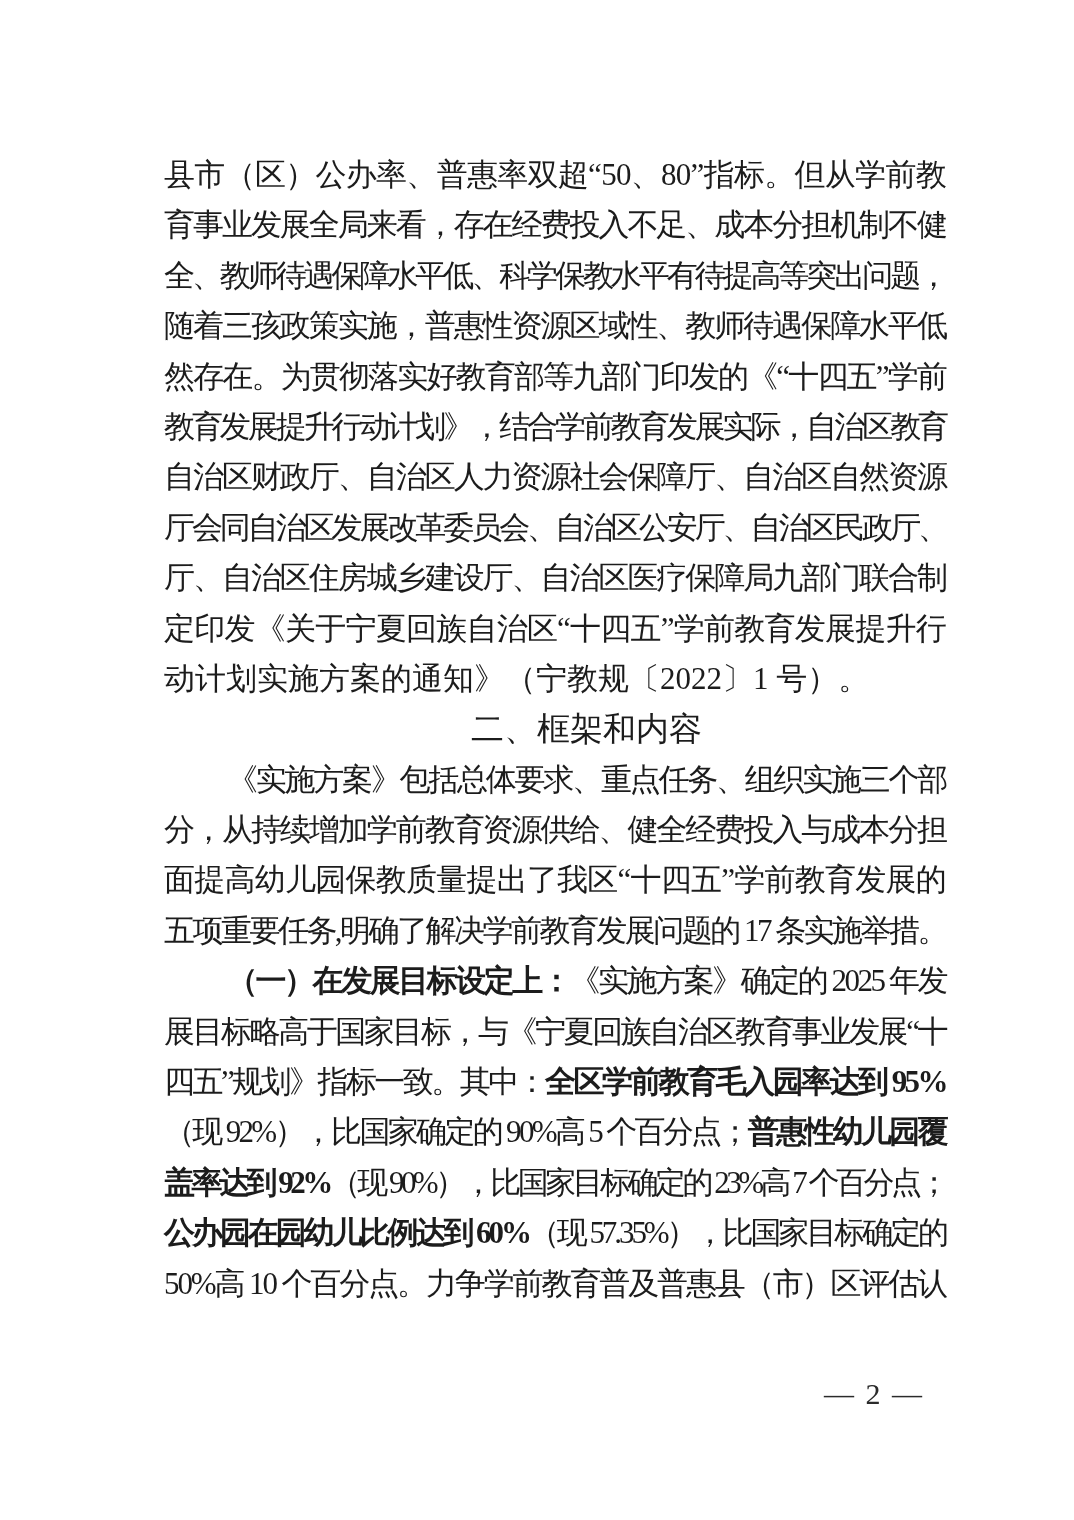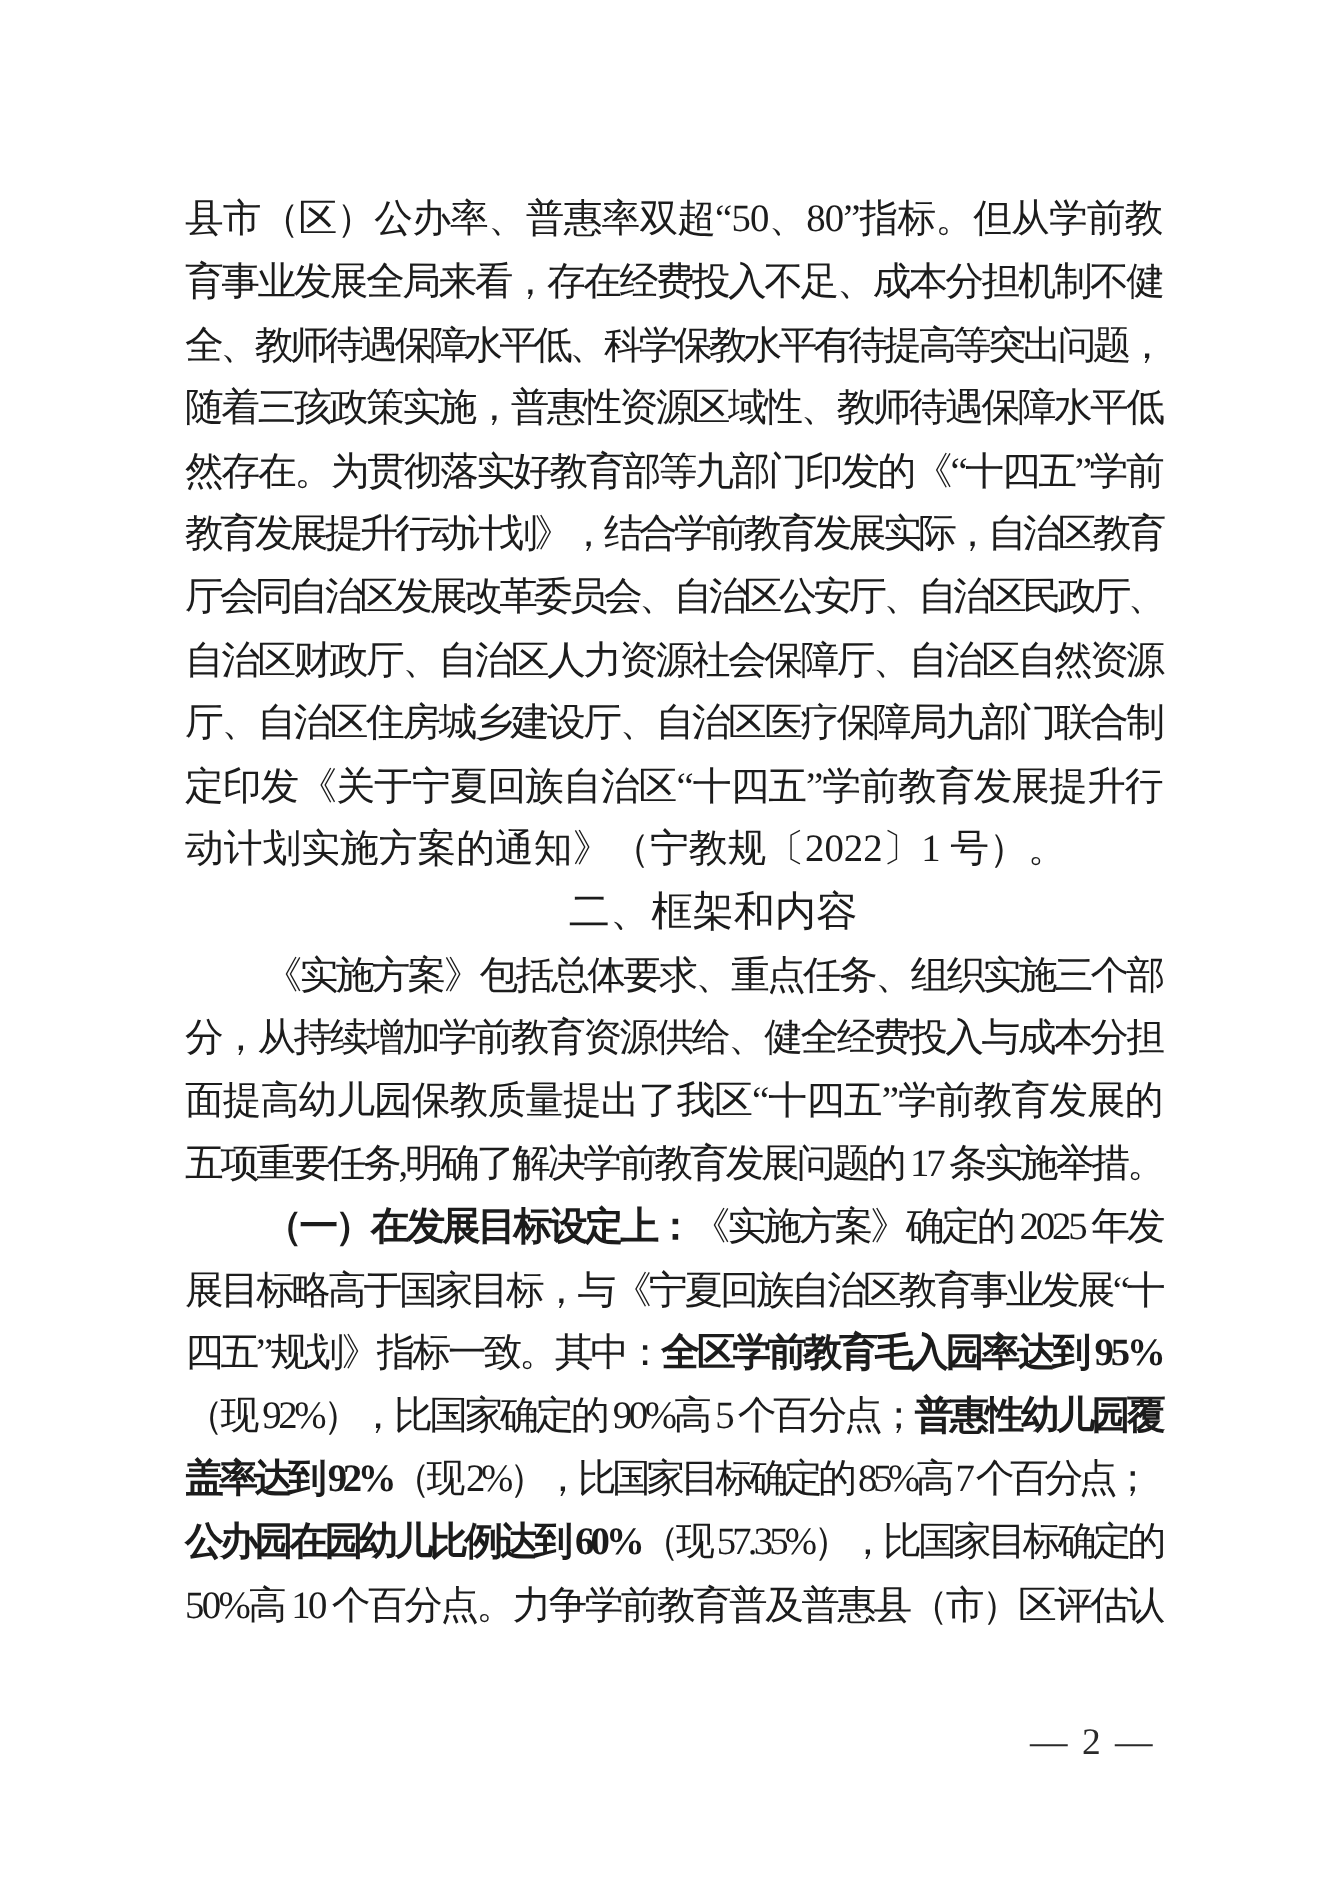--- a/index.html
+++ b/index.html
@@ -11,21 +11,21 @@
     position: relative;
     width: 1074px;
     height: 1520px;
     background: #ffffff;
     overflow: hidden;
     font-family: "Liberation Serif", "DejaVu Serif", serif;
     color: #1c1c1c;
   }
   .text-body {
     position: absolute;
-    left: 148px;
+    left: 164px;
     top: 150px;
     width: 782px;
   }
   .line {
     height: 50.4px;
     line-height: 50.4px;
     font-size: 31px;
     white-space: nowrap;
     text-align: left;
   }
@@ -62,32 +62,32 @@
 <body>
 
 <div class="page">
   <div class="text-body">
       <div class="line"><span class="line-inner" style="letter-spacing: -0.707974px;"><span class="seg-normal">县市（区）公办率、普惠率双超“50、80”指标。但从学前教</span></span></div>
       <div class="line"><span class="line-inner" style="letter-spacing: -2.03704px;"><span class="seg-normal">育事业发展全局来看，存在经费投入不足、成本分担机制不健</span></span></div>
       <div class="line"><span class="line-inner" style="letter-spacing: -3.07143px;"><span class="seg-normal">全、教师待遇保障水平低、科学保教水平有待提高等突出问题，</span></span></div>
       <div class="line"><span class="line-inner" style="letter-spacing: -2.03704px;"><span class="seg-normal">随着三孩政策实施，普惠性资源区域性、教师待遇保障水平低</span></span></div>
       <div class="line"><span class="line-inner" style="letter-spacing: -1.8404px;"><span class="seg-normal">然存在。为贯彻落实好教育部等九部门印发的《“十四五”学前</span></span></div>
       <div class="line"><span class="line-inner" style="letter-spacing: -3.07143px;"><span class="seg-normal">教育发展提升行动计划》，结合学前教育发展实际，自治区教育</span></span></div>
+      <div class="line"><span class="line-inner" style="letter-spacing: -2.03704px;"><span class="seg-normal">自治区财政厅、自治区人力资源社会保障厅、自治区自然资源</span></span></div>
       <div class="line"><span class="line-inner" style="letter-spacing: -3.07143px;"><span class="seg-normal">厅会同自治区发展改革委员会、自治区公安厅、自治区民政厅、</span></span></div>
-      <div class="line"><span class="line-inner" style="letter-spacing: -2.03704px;"><span class="seg-normal">自治区财政厅、自治区人力资源社会保障厅、自治区自然资源</span></span></div>
       <div class="line"><span class="line-inner" style="letter-spacing: -2.03704px;"><span class="seg-normal">厅、自治区住房城乡建设厅、自治区医疗保障局九部门联合制</span></span></div>
       <div class="line"><span class="line-inner" style="letter-spacing: -0.760417px;"><span class="seg-normal">定印发《关于宁夏回族自治区“十四五”学前教育发展提升行</span></span></div>
       <div class="line"><span class="line-inner"><span class="seg-normal">动计划实施方案的通知》（宁教规〔2022〕1 号）。</span></span></div>
       <div class="line indent heading"><span class="line-inner"><span class="seg-normal">二、框架和内容</span></span></div>
       <div class="line indent"><span class="line-inner" style="letter-spacing: -2.24px;"><span class="seg-normal">《实施方案》包括总体要求、重点任务、组织实施三个部</span></span></div>
       <div class="line"><span class="line-inner" style="letter-spacing: -2.03704px;"><span class="seg-normal">分，从持续增加学前教育资源供给、健全经费投入与成本分担</span></span></div>
       <div class="line"><span class="line-inner" style="letter-spacing: -0.760417px;"><span class="seg-normal">面提高幼儿园保教质量提出了我区“十四五”学前教育发展的</span></span></div>
       <div class="line"><span class="line-inner" style="letter-spacing: -2.52419px;"><span class="seg-normal">五项重要任务,明确了解决学前教育发展问题的 17 条实施举措。</span></span></div>
       <div class="line indent"><span class="line-inner" style="letter-spacing: -2.46552px;"><span class="seg-bold-kai">（一）在发展目标设定上：</span><span class="seg-normal">《实施方案》确定的 2025 年发</span></span></div>
       <div class="line"><span class="line-inner" style="letter-spacing: -2.45592px;"><span class="seg-normal">展目标略高于国家目标，与《宁夏回族自治区教育事业发展“十</span></span></div>
       <div class="line"><span class="line-inner" style="letter-spacing: -2.55052px;"><span class="seg-normal">四五”规划》指标一致。其中：</span><span class="seg-bold-hei">全区学前教育毛入园率达到 95%</span></span></div>
       <div class="line"><span class="line-inner" style="letter-spacing: -2.68107px;"><span class="seg-normal">（现 92%），比国家确定的 90%高 5 个百分点；</span><span class="seg-bold-hei">普惠性幼儿园覆</span></span></div>
-      <div class="line"><span class="line-inner" style="letter-spacing: -3.51098px;"><span class="seg-bold-hei">盖率达到 92%</span><span class="seg-normal">（现 2%），比国家目标确定的 85%高 7 个百分点；</span></span></div>
+      <div class="line"><span class="line-inner" style="letter-spacing: -3.51098px;"><span class="seg-bold-hei">盖率达到 92%</span><span class="seg-normal">（现 90%），比国家目标确定的 23%高 7 个百分点；</span></span></div>
       <div class="line"><span class="line-inner" style="letter-spacing: -3.06112px;"><span class="seg-bold-hei">公办园在园幼儿比例达到 60%</span><span class="seg-normal">（现 57.35%），比国家目标确定的</span></span></div>
       <div class="line"><span class="line-inner" style="letter-spacing: -2.10736px;"><span class="seg-normal">50%高 10 个百分点。力争学前教育普及普惠县（市）区评估认</span></span></div>
     </div>
   <div class="page-footer">— 2 —</div>
 </div>
 
 </body></html>

